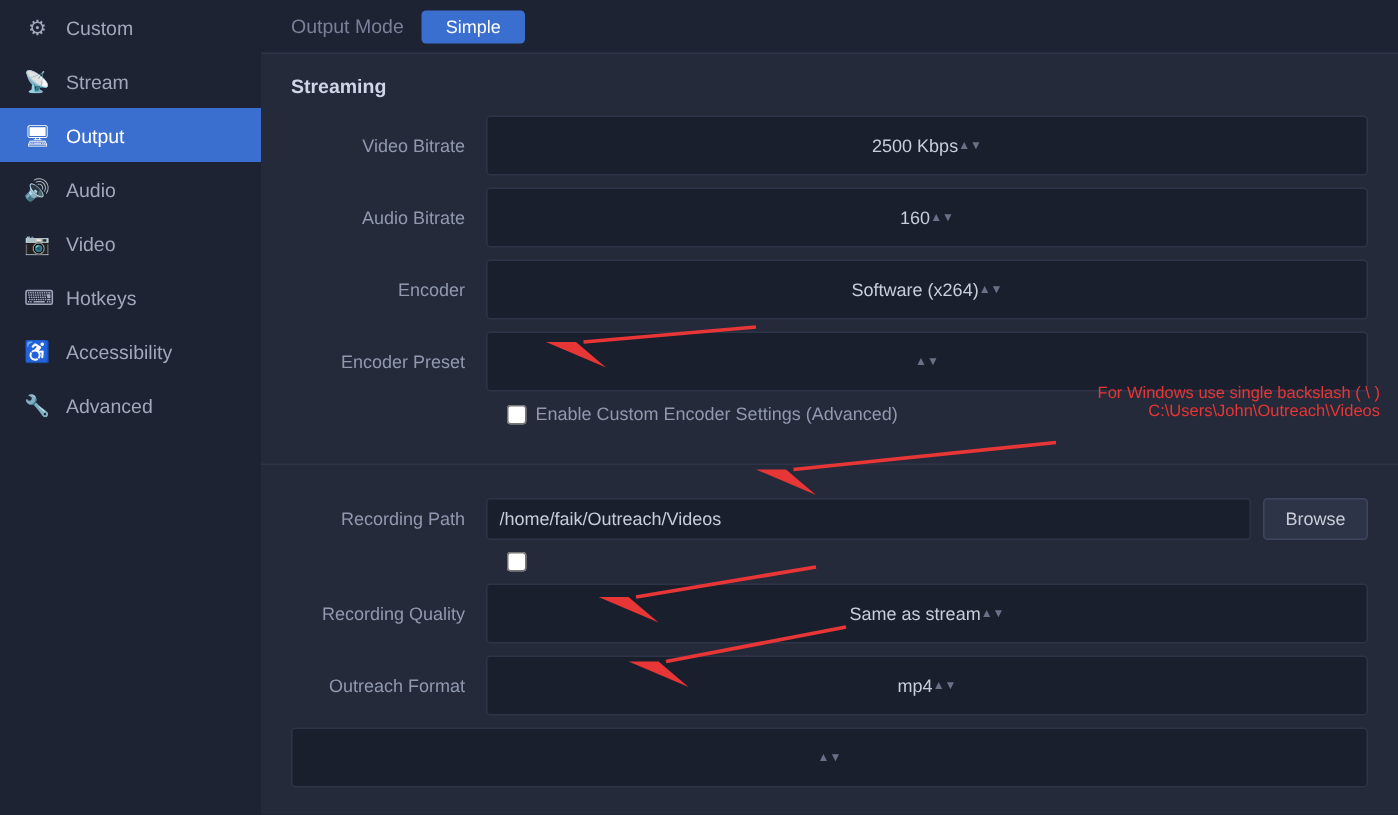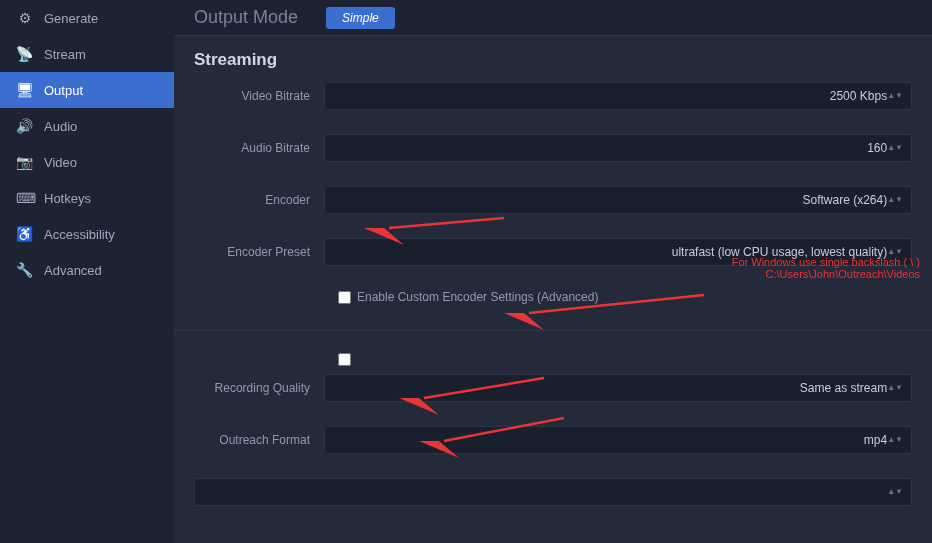--- a/index.html
+++ b/index.html
@@ -54,71 +54,70 @@
     .tab-bar {
       display: flex;
       align-items: center;
       background: #1e2333;
       padding: 0 20px;
       border-bottom: 1px solid #2e3448;
       height: 36px;
     }
     .tab-label {
       color: #7a8099;
-      font-size: 18px;
-      margin-right: 28px;
+      font-size: 13px;
+      margin-right: 12px;
     }
     .tab-btn {
       padding: 4px 16px;
       background: #3b6fcf;
       color: #fff;
       border: none;
       border-radius: 3px;
       font-size: 12px;
       cursor: pointer;
-      font-style: italic;
     }
 
     
     .section {
       padding: 14px 20px 10px 20px;
     }
     .section-title {
-      font-size: 17px;
+      font-size: 13px;
       font-weight: bold;
       color: #d0d6e8;
       margin-bottom: 12px;
     }
 
     .form-row {
       display: flex;
       align-items: center;
-      margin-bottom: 24px;
+      margin-bottom: 8px;
       min-height: 28px;
     }
     .form-label {
       width: 130px;
       text-align: right;
       padding-right: 14px;
       color: #9099b0;
       font-size: 12px;
       flex-shrink: 0;
     }
     .select-wrapper {
       flex: 1;
       background: #1a1f2e;
       border: 1px solid #2e3448;
       color: #c8cdd8;
       padding: 4px 8px;
       font-size: 12px;
       border-radius: 3px;
       display: flex;
       align-items: center;
-      justify-content: flex-end;
-      height: 28px;
+      justify-content: center;
+      height: 40px;
     }
     .select-arrows {
       display: flex;
       flex-direction: column;
       font-size: 8px;
       color: #6a7088;
       line-height: 1;
       gap: 1px;
     }
 
@@ -170,21 +169,21 @@
       cursor: pointer;
       height: 28px;
     }
   </style>
 </head>
 <body>
 
 <nav class="sidebar">
   <div class="sidebar-item">
     <span class="sidebar-icon">⚙</span>
-    <span>Generate</span>
+    <span>Custom</span>
   </div>
   <div class="sidebar-item">
     <span class="sidebar-icon">📡</span>
     <span>Stream</span>
   </div>
   <div class="sidebar-item active">
     <span class="sidebar-icon">🖥</span>
     <span>Output</span>
   </div>
   <div class="sidebar-item">
@@ -239,35 +238,41 @@
       <span class="form-label">Encoder</span>
       <div class="select-wrapper">
         <span>Software (x264)</span>
         <span class="select-arrows">▲▼</span>
       </div>
     </div>
 
     <div class="form-row">
       <span class="form-label">Encoder Preset</span>
       <div class="select-wrapper">
-        <span>ultrafast (low CPU usage, lowest quality)</span>
         <span class="select-arrows">▲▼</span>
       </div>
     </div>
 
     <div class="checkbox-row">
       <input type="checkbox" style="">
       <span>Enable Custom Encoder Settings (Advanced)</span>
     </div>
   </div>
 
   <div class="divider"></div>
 
   <div class="section">
 
+    <div class="form-row">
+      <span class="form-label">Recording Path</span>
+      <div class="path-row">
+        <input type="text" class="path-input" value="/home/faik/Outreach/Videos" style="">
+        <button class="browse-btn">Browse</button>
+      </div>
+    </div>
 
     <div class="checkbox-row">
       <input type="checkbox" style="">
     </div>
 
     <div class="form-row">
       <span class="form-label">Recording Quality</span>
       <div class="select-wrapper">
         <span>Same as stream</span>
         <span class="select-arrows">▲▼</span>

